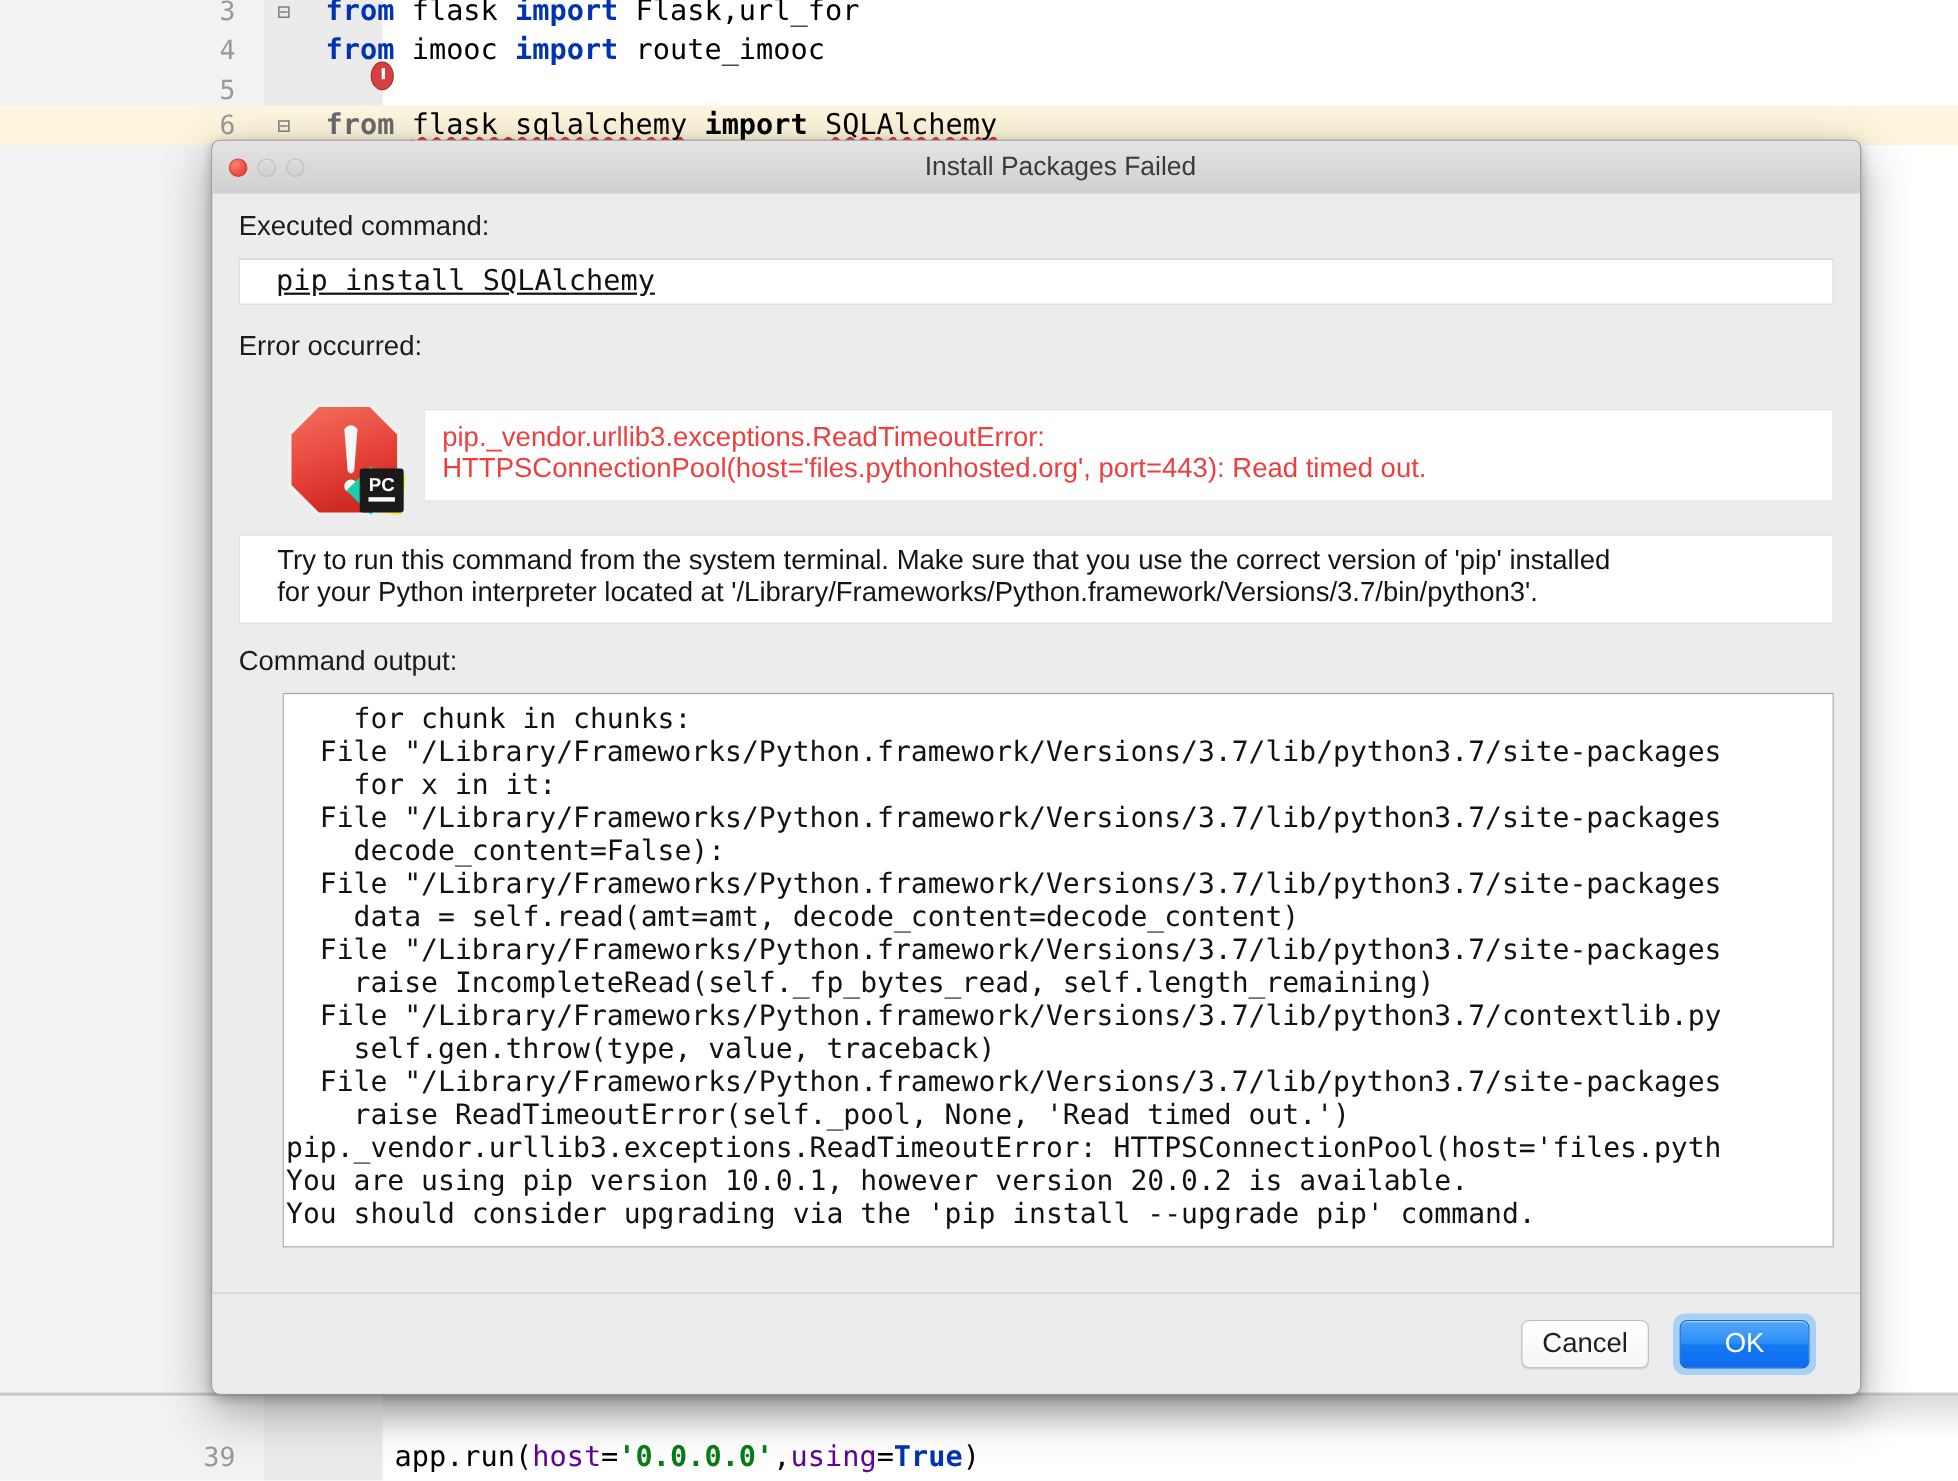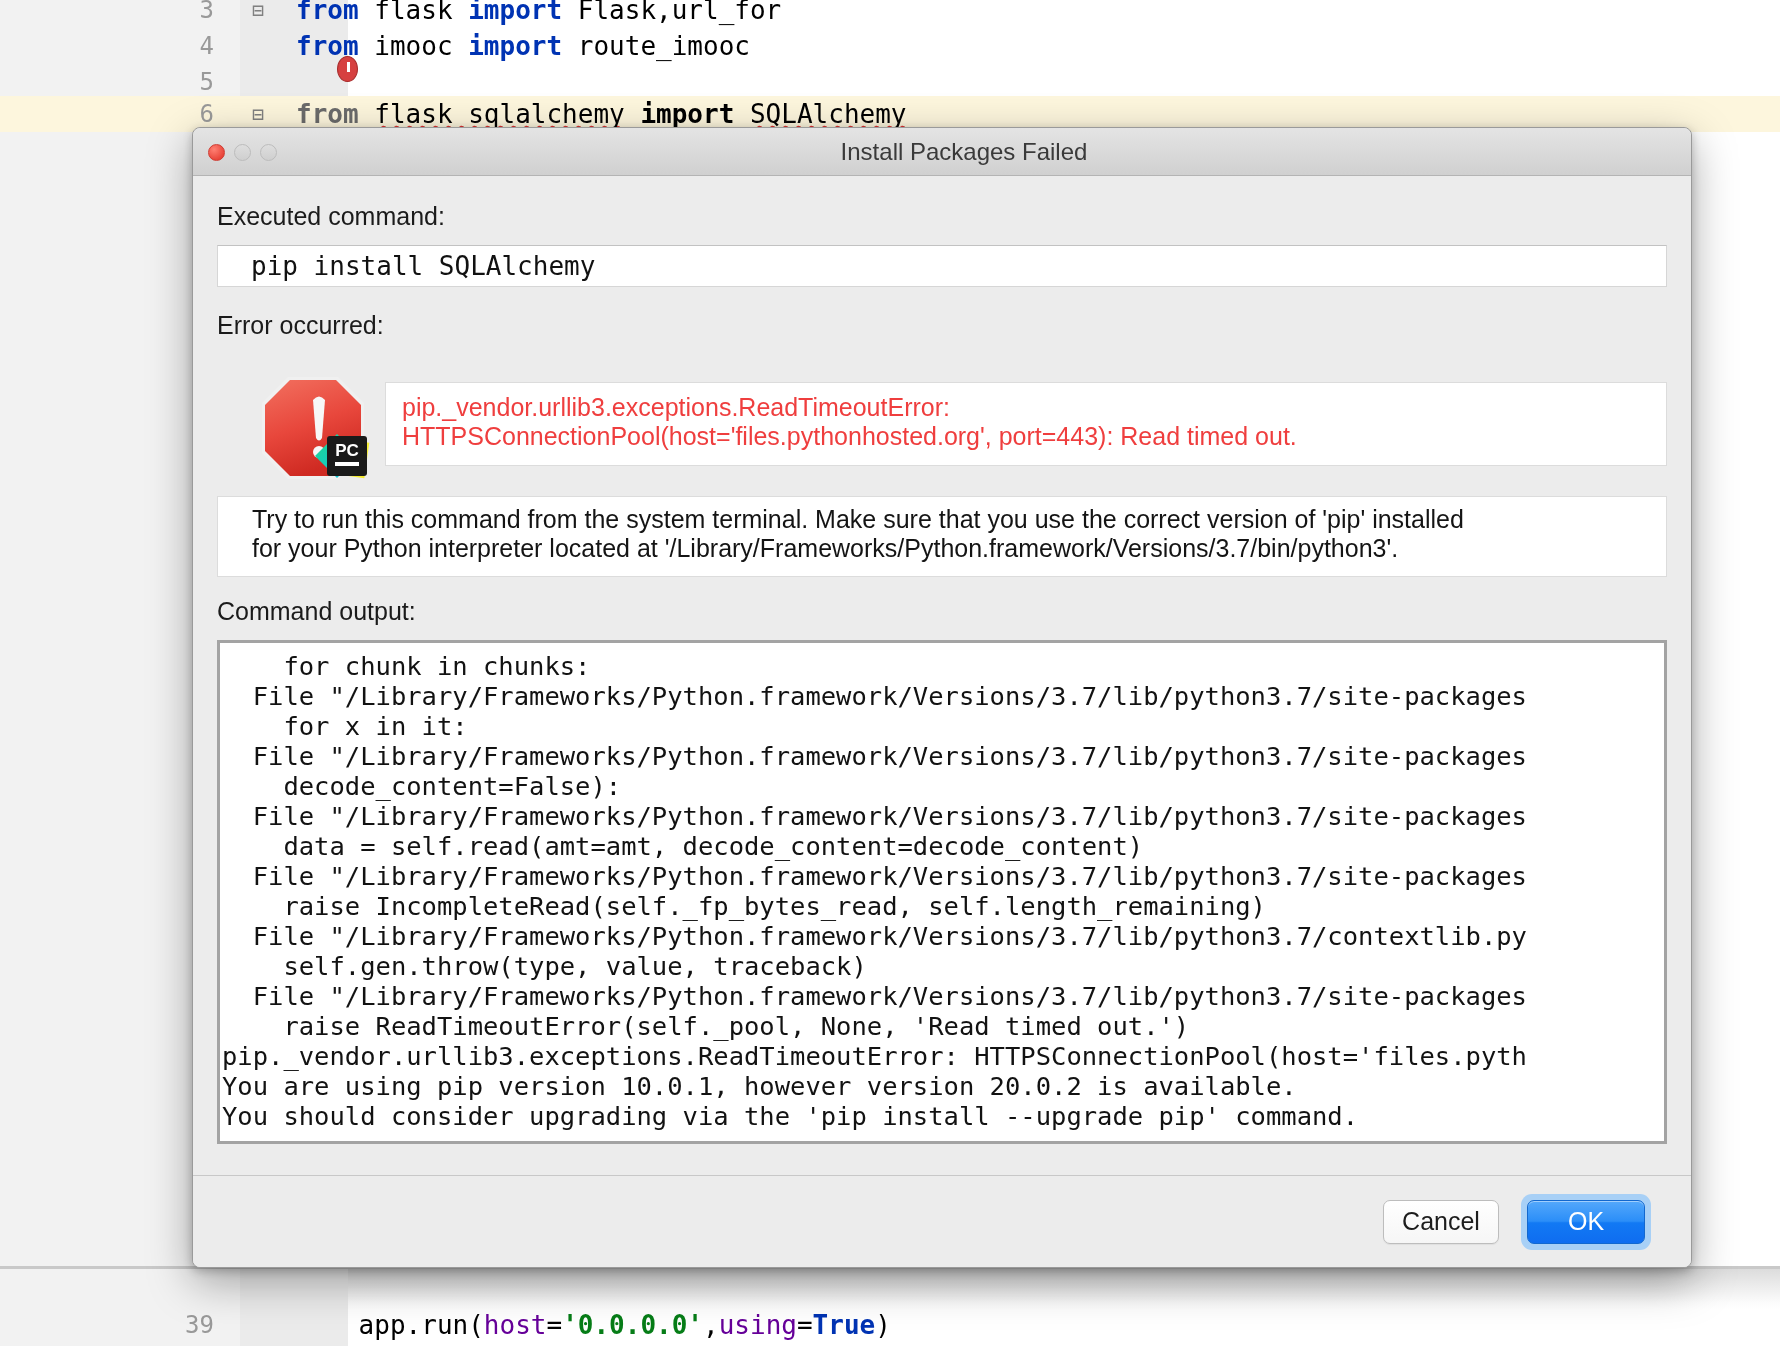--- a/index.html
+++ b/index.html
@@ -99,21 +99,21 @@
     border: 1px solid #d6d6d6;
     border-top-color: #c2c2c2;
   }
 
   .cmd-field {
     margin-top: 14px;
     height: 42px;
     display: flex; align-items: center;
     padding-left: 33px;
     font-family: "DejaVu Sans Mono", monospace;
-    font-size: 26px; color: #111111;
+    font-size: 26px; color: #111111; text-decoration: underline;
   }
 
   .error-row {
     margin-top: 24px;
     display: flex; align-items: flex-start; gap: 0;
   }
   .error-icon-wrap {
     width: 128px; flex: none; position: relative; height: 110px;
     margin-left: 40px; margin-top: 8px;
   }
@@ -136,23 +136,24 @@
     background: #ffffff;
     border: 1px solid #dcdcdc;
     padding: 8px 20px 12px 34px;
     font-size: 25px; line-height: 1.17; color: #141414;
   }
 
   .output-box {
     margin-top: 14px;
     height: 504px;
     background: #ffffff;
-    border: 3px solid #a3a3a3;
+    border: 1px solid #a3a3a3;
     overflow: hidden;
     padding: 8px 0 0 0;
+    margin-left: 40px;
   }
   .output-pre {
     margin: 0;
     font-family: "DejaVu Sans Mono", monospace;
     font-size: 25.5px;
     line-height: 30px;
     color: #121212;
     white-space: pre;
     padding-left: 2px;
     overflow: hidden;
@@ -246,21 +247,21 @@
 
     <div class="titlebar">
       <div class="lights">
         <span class="light close"></span>
         <span class="light min"></span>
         <span class="light zoom"></span>
       </div>
       <div class="title-text">Install Packages Failed</div>
     </div>
 
-    <div class="body" style="padding-top:26px;">
+    <div class="body" style="padding-top:16px;">
 
       <div class="section-label">Executed command:</div>
       <div class="field-box cmd-field">pip install SQLAlchemy</div>
 
       <div class="section-label" style="margin-top:24px;">Error occurred:</div>
 
       <div class="error-row">
         <div class="error-icon-wrap">
           <svg width="128" height="110" viewBox="0 0 128 110">
             <defs>

